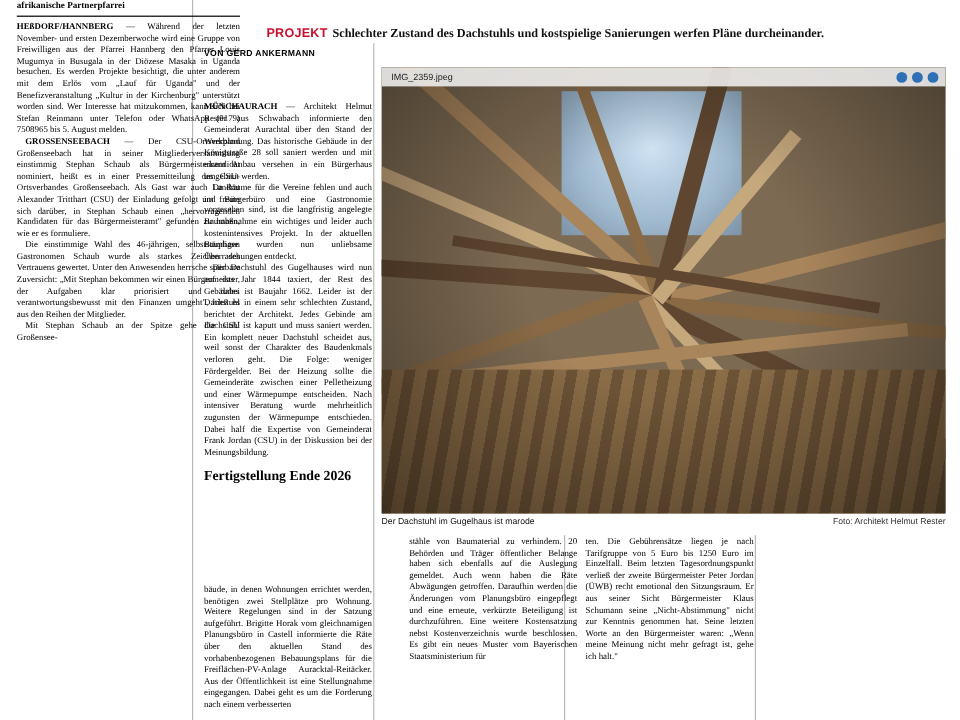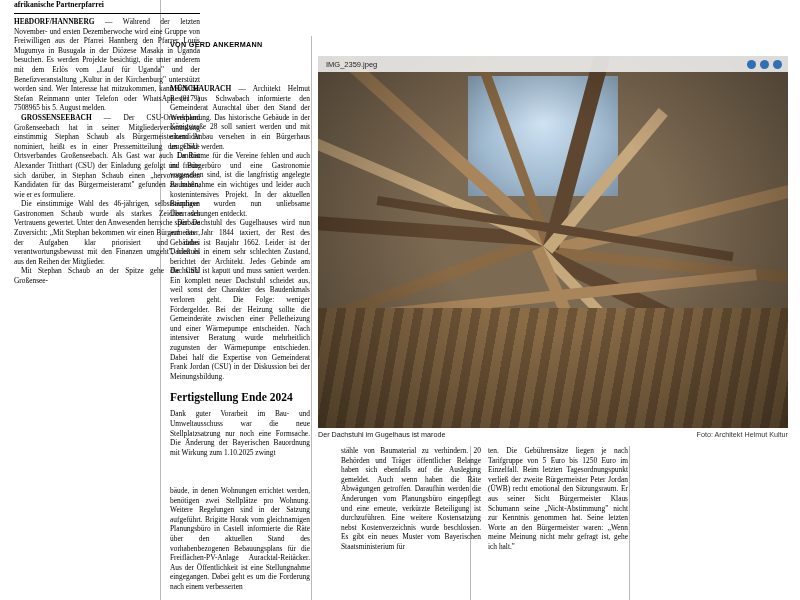--- a/index.html
+++ b/index.html
@@ -139,28 +139,31 @@
     <div class="partner">afrikanische Partnerpfarrei</div>
     <div class="toprule"></div>
     <p class="para"><span class="lead-dateline">HEßDORF/HANNBERG</span><span> — Während der letzten November- und ersten Dezemberwoche wird eine Gruppe von Freiwilligen aus der Pfarrei Hannberg den Pfarrer Louis Mugumya in Busugala in der Diözese Masaka in Uganda besuchen. Es werden Projekte besichtigt, die unter anderem mit dem Erlös vom „Lauf für Uganda" und der Benefizveranstaltung „Kultur in der Kirchenburg" unterstützt worden sind. Wer Interesse hat mitzukommen, kann sich bei Stefan Reinmann unter Telefon oder WhatsApp (0179) 7508965 bis 5. August melden.</span></p>
 
 
     <p class="para"><span class="lead-dateline">GROSSENSEEBACH</span><span> — Der CSU-Ortsverband Großenseebach hat in seiner Mitgliederversammlung einstimmig Stephan Schaub als Bürgermeisterkandidat nominiert, heißt es in einer Pressemitteilung des CSU-Ortsverbandes Großenseebach. Als Gast war auch Landrat Alexander Tritthart (CSU) der Einladung gefolgt und freute sich darüber, in Stephan Schaub einen „hervorragenden Kandidaten für das Bürgermeisteramt" gefunden zu haben, wie er es formuliere.</span></p>
     <p class="para">Die einstimmige Wahl des 46-jährigen, selbstständigen Gastronomen Schaub wurde als starkes Zeichen des Vertrauens gewertet. Unter den Anwesenden herrsche spürbare Zuversicht: „Mit Stephan bekommen wir einen Bürgermeister, der Aufgaben klar priorisiert und dabei verantwortungsbewusst mit den Finanzen umgeht", hieß es aus den Reihen der Mitglieder.</p>
     <p class="para">Mit Stephan Schaub an der Spitze gehe die CSU Großensee-</p>
   </div>
 
+  <div class="projekt-bar">
+    <span class="projekt-tag">PROJEKT</span>
+    <span class="projekt-text">Schlechter Zustand des Dachstuhls und kostspielige Sanierungen werfen Pläne durcheinander.</span>
+  </div>
   <div class="byline">VON GERD ANKERMANN</div>
 
   <div class="col-mid">
     <p class="para"><span class="lead-dateline">MÜNCHAURACH</span><span> — Architekt Helmut Rester aus Schwabach informierte den Gemeinderat Aurachtal über den Stand der Werkplanung. Das historische Gebäude in der Königstraße 28 soll saniert werden und mit einem Anbau versehen in ein Bürgerhaus umgebaut werden.</span></p>
     <p class="para">Da Räume für die Vereine fehlen und auch im Bürgerbüro und eine Gastronomie vorgesehen sind, ist die langfristig angelegte Baumaßnahme ein wichtiges und leider auch kostenintensives Projekt. In der aktuellen Bauphase wurden nun unliebsame Überraschungen entdeckt.</p>
     <p class="para">Der Dachstuhl des Gugelhauses wird nun auf das Jahr 1844 taxiert, der Rest des Gebäudes ist Baujahr 1662. Leider ist der Dachstuhl in einem sehr schlechten Zustand, berichtet der Architekt. Jedes Gebinde am Dachstuhl ist kaputt und muss saniert werden. Ein komplett neuer Dachstuhl scheidet aus, weil sonst der Charakter des Baudenkmals verloren geht. Die Folge: weniger Fördergelder. Bei der Heizung sollte die Gemeinderäte zwischen einer Pelletheizung und einer Wärmepumpe entscheiden. Nach intensiver Beratung wurde mehrheitlich zugunsten der Wärmepumpe entschieden. Dabei half die Expertise von Gemeinderat Frank Jordan (CSU) in der Diskussion bei der Meinungsbildung.</p>
-    <div class="sub-head">Fertigstellung Ende 2024</div>
-    <p class="para">Dank guter Vorarbeit im Bau- und Umweltausschuss war die neue Stellplatzsatzung nur noch eine Formsache. Die Änderung der Bayerischen Bauordnung mit Wirkung zum 1.10.2025 zwingt</p>
+    <div class="sub-head">Fertigstellung Ende 2026</div>
   </div>
 
   <div class="photo-wrap">
     <div class="photo">
       <div class="sky"></div>
 
       <div class="beam l" style="left:225px;top:190px;width:300px;height:13px;transform:rotate(-14deg);"></div>
       <div class="beam" style="left:225px;top:190px;width:300px;height:11px;transform:rotate(6deg);"></div>
       <div class="beam d" style="left:225px;top:190px;width:300px;height:15px;transform:rotate(26deg);"></div>
       <div class="beam w" style="left:225px;top:190px;width:290px;height:10px;transform:rotate(46deg);"></div>
@@ -182,21 +185,21 @@
       <div class="filebar">
         <span class="fname">IMG_2359.jpeg</span>
         <span class="dots">
           <span class="dot"></span>
           <span class="dot b2"></span>
           <span class="dot b3"></span>
         </span>
       </div>
     </div>
     <div class="photo-caption">
-      <span class="credit">Foto: Architekt Helmut Kultur</span>
+      <span class="credit">Foto: Architekt Helmut Rester</span>
       <span>Der Dachstuhl im Gugelhaus ist marode</span>
     </div>
   </div>
 
   <div class="bottom">
     <div class="bcol c1">bäude, in denen Wohnungen errichtet werden, benötigen zwei Stellplätze pro Wohnung. Weitere Regelungen sind in der Satzung aufgeführt.
 Brigitte Horak vom gleichnamigen Planungsbüro in Castell informierte die Räte über den aktuellen Stand des vorhabenbezogenen Bebauungsplans für die Freiflächen-PV-Anlage Auracktal-Reitäcker. Aus der Öffentlichkeit ist eine Stellungnahme eingegangen. Dabei geht es um die Forderung nach einem verbesserten</div>
     <div class="bcol c2">stähle von Baumaterial zu verhindern. 20 Behörden und Träger öffentlicher Belange haben sich ebenfalls auf die Auslegung gemeldet.
 Auch wenn haben die Räte Abwägungen getroffen. Daraufhin werden die Änderungen vom Planungsbüro eingepflegt und eine erneute, verkürzte Beteiligung ist durchzuführen. Eine weitere Kostensatzung nebst Kostenverzeichnis wurde beschlossen. Es gibt ein neues Muster vom Bayerischen Staatsministerium für</div>
     <div class="bcol c3">ten. Die Gebührensätze liegen je nach Tarifgruppe von 5 Euro bis 1250 Euro im Einzelfall.

